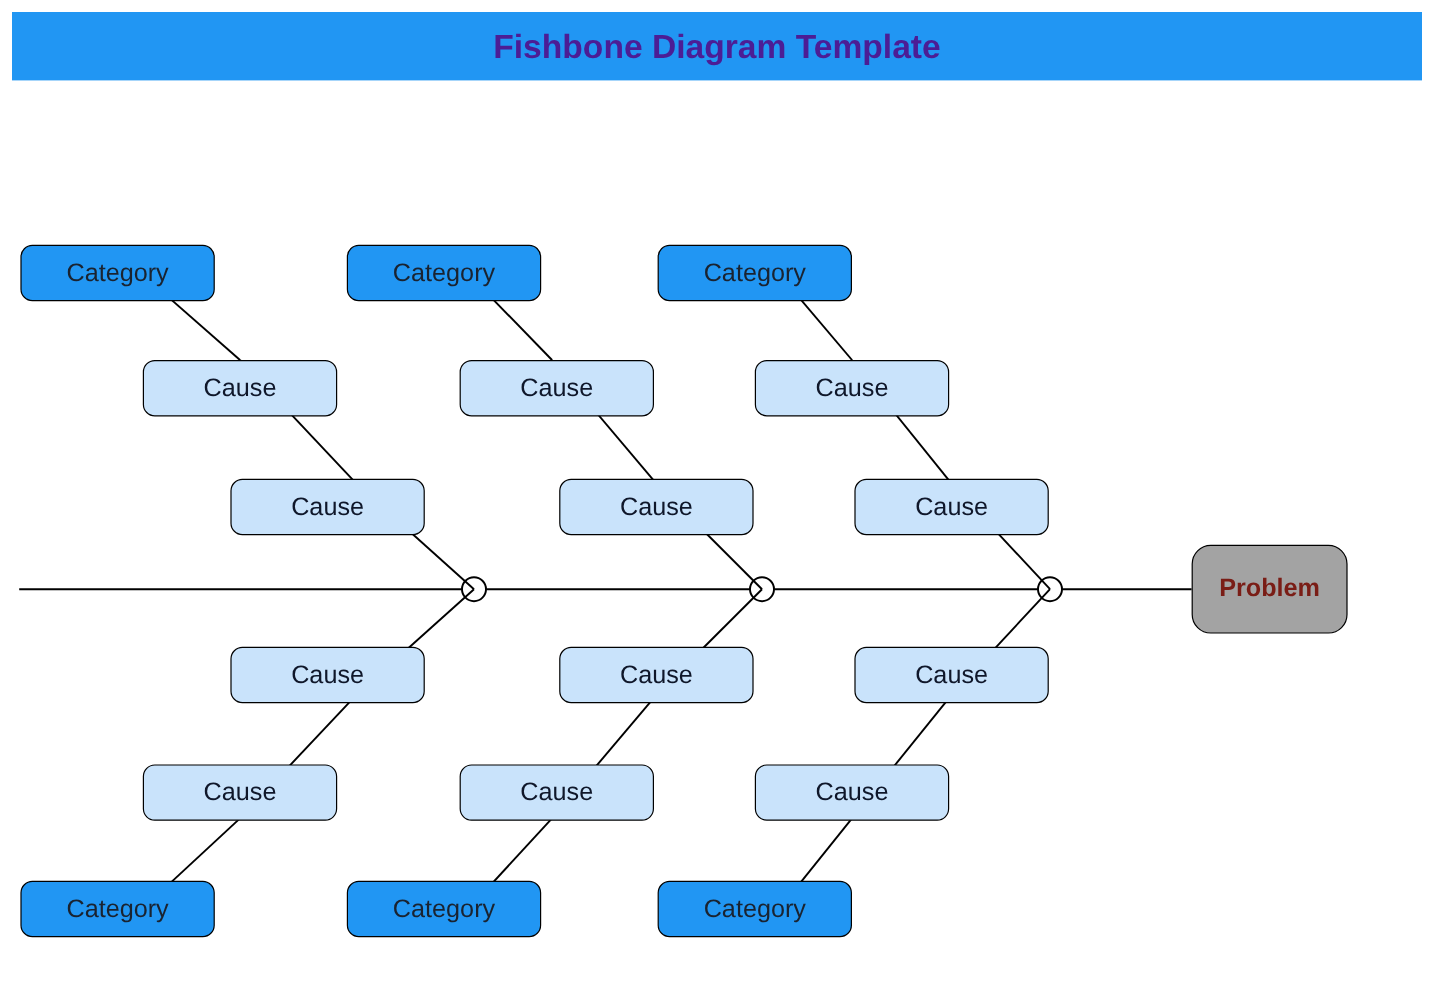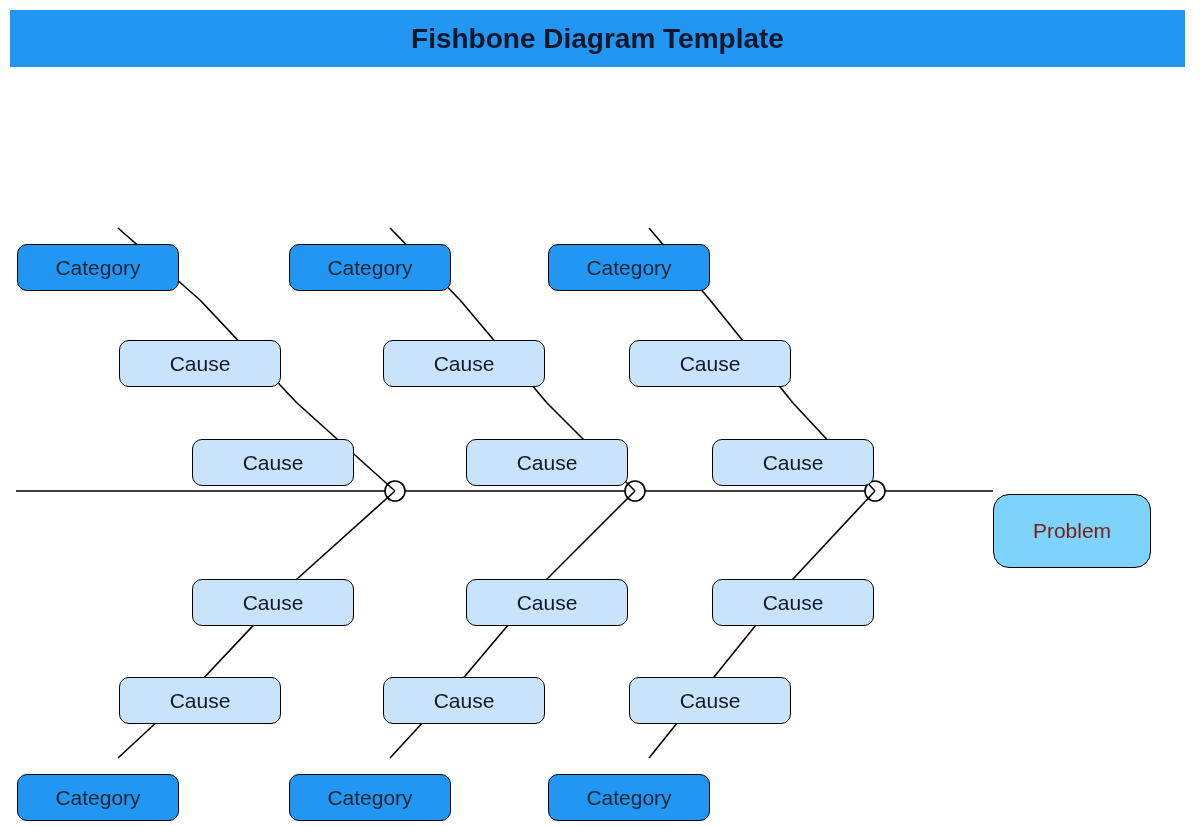--- a/index.html
+++ b/index.html
@@ -11,54 +11,53 @@
       position: relative;
     }
     .header-bar {
       position: absolute;
       top: 10px; left: 10px;
       width: 1175px; height: 57px;
       background: #2196F3;
       display: flex; align-items: center; justify-content: center;
     }
     .header-title {
-      color: #0f172a;
+      color: #4c1d95;
       font-size: 28px;
       font-weight: 700;
     }
     .diagram {
       position: absolute;
       top: 80px; left: 0;
       width: 1200px; height: 750px;
     }
     .box {
       position: absolute;
       border: 1.6px solid #000;
       border-radius: 10px;
       display: flex;
       align-items: center;
       justify-content: center;
       font-size: 21px;
-      margin-top: 40px;
     }
     .category {
       background: #2196F3;
       color: #1a2330;
       width: 162px; height: 47px;
     }
     .cause {
       background: #c9e3fb;
       color: #0f172a;
       width: 162px; height: 47px;
     }
     .problem {
-      background: #7dd3fc;
+      background: #a3a3a3;
       color: #7a1d16;
-      width: 158px; height: 74px;
-      font-weight: 400;
+      width: 130px; height: 74px;
+      font-weight: 700;
       border-radius: 16px;
     }
     svg.spine { position: absolute; top:0; left:0; }
   </style>
 </head>
 <body>
 
 <div class="header-bar">
   <div class="header-title">Fishbone Diagram Template</div>
 </div>

